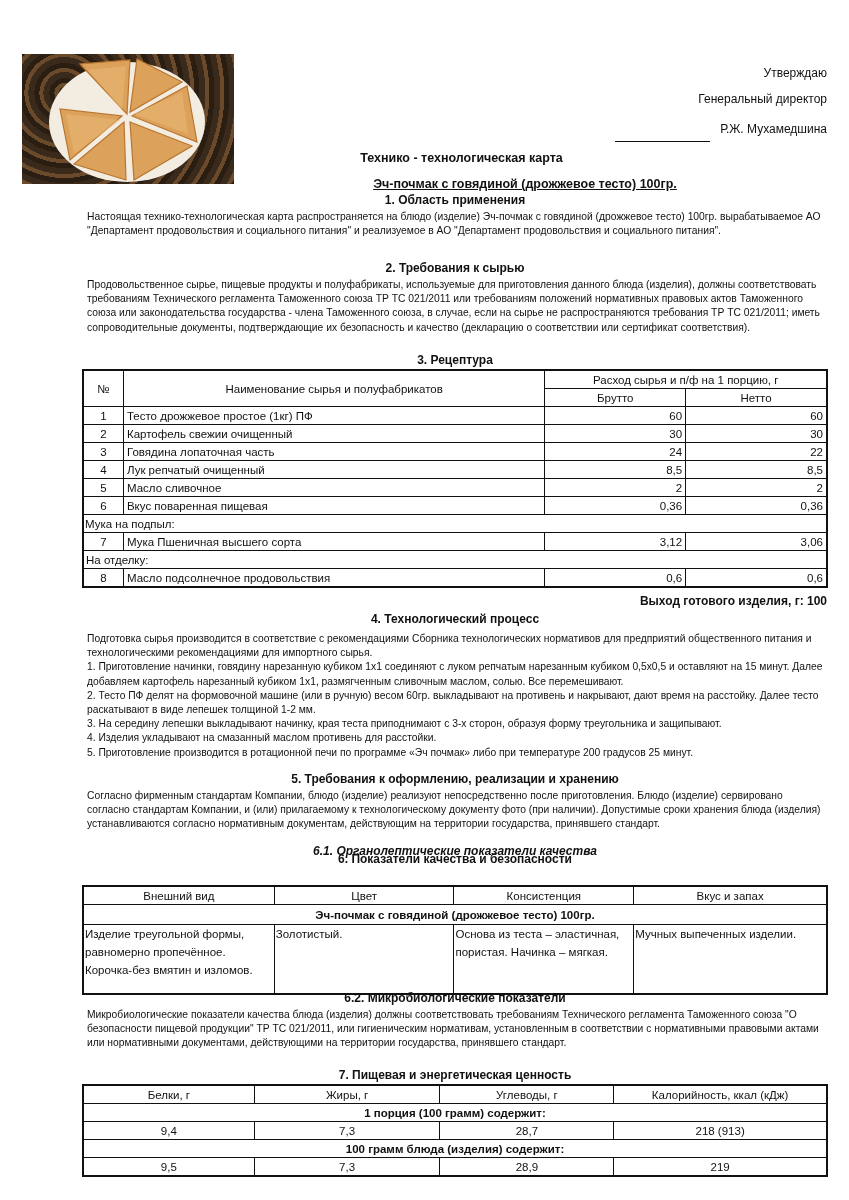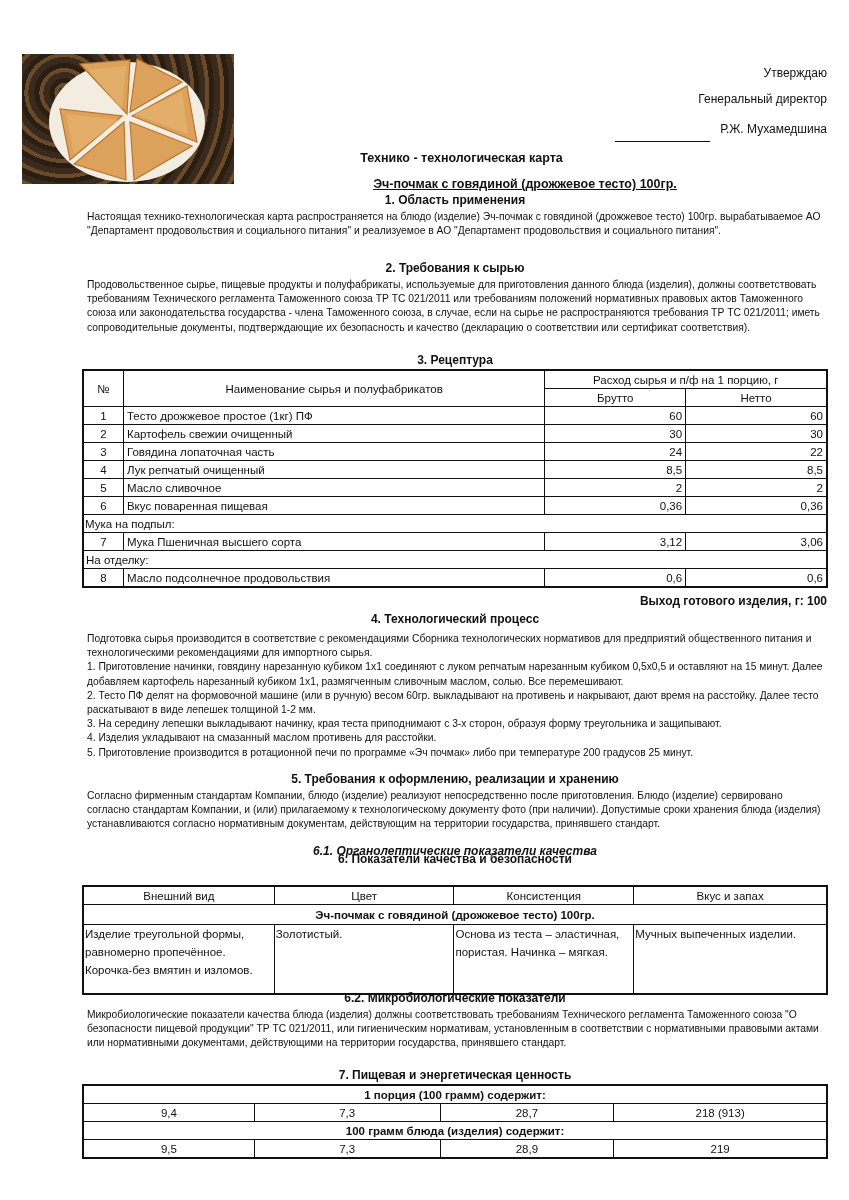--- a/index.html
+++ b/index.html
@@ -188,20 +188,26 @@
 
 <div class="abs h" style="top:1068px;">7. Пищевая и энергетическая ценность</div>
 <table class="outer" style="left:83px; top:1085px; width:744px;">
   <colgroup>
       <col style="width:171px">
       <col style="width:186px">
       <col style="width:174px">
       <col style="width:213px">
     </colgroup>
   <tbody>
+      <tr>
+    <td class="c">Белки, г</td>
+    <td class="c">Жиры, г</td>
+    <td class="c">Углеводы, г</td>
+    <td class="c">Калорийность, ккал (кДж)</td>
+  </tr>
   <tr>
     <td colspan="4" class="c b">1 порция (100 грамм) содержит:</td>
   </tr>
   <tr>
     <td class="c">9,4</td>
     <td class="c">7,3</td>
     <td class="c">28,7</td>
     <td class="c">218 (913)</td>
   </tr>
   <tr>

